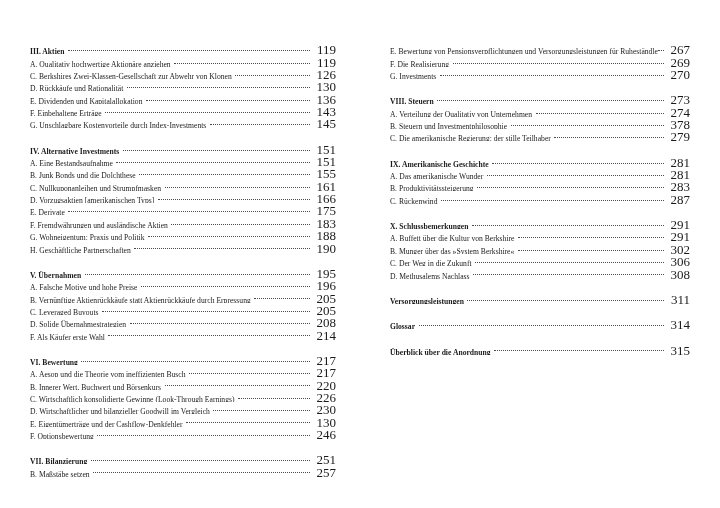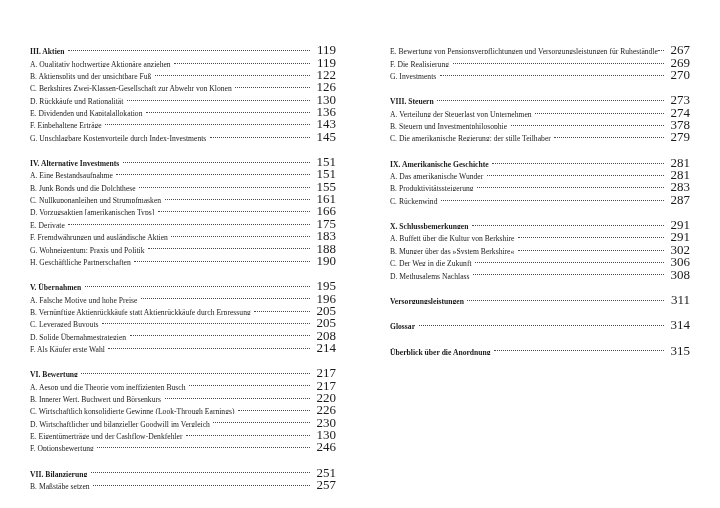--- a/index.html
+++ b/index.html
@@ -107,25 +107,20 @@
             <span class="toc-label">III. Aktien</span>
             <span class="toc-leader"></span>
             <span class="toc-page-num">119</span>
           </div>
           <div class="toc-entry level-sub">
             <span class="toc-label">A. Qualitativ hochwertige Aktionäre anziehen</span>
             <span class="toc-leader"></span>
             <span class="toc-page-num">119</span>
           </div>
           <div class="toc-entry level-sub">
-            <span class="toc-label">B. Aktiensplits und der unsichtbare Fuß</span>
-            <span class="toc-leader"></span>
-            <span class="toc-page-num">122</span>
-          </div>
-          <div class="toc-entry level-sub">
             <span class="toc-label">C. Berkshires Zwei-Klassen-Gesellschaft zur Abwehr von Klonen</span>
             <span class="toc-leader"></span>
             <span class="toc-page-num">126</span>
           </div>
           <div class="toc-entry level-sub">
             <span class="toc-label">D. Rückkäufe und Rationalität</span>
             <span class="toc-leader"></span>
             <span class="toc-page-num">130</span>
           </div>
           <div class="toc-entry level-sub">
@@ -291,21 +286,21 @@
             <span class="toc-page-num">270</span>
           </div>
         </div>
         <div class="toc-group">
           <div class="toc-entry level-top">
             <span class="toc-label">VIII. Steuern</span>
             <span class="toc-leader"></span>
             <span class="toc-page-num">273</span>
           </div>
           <div class="toc-entry level-sub">
-            <span class="toc-label">A. Verteilung der Steuerlast von Unternehmen</span>
+            <span class="toc-label">A. Verteilung der Qualitativ von Unternehmen</span>
             <span class="toc-leader"></span>
             <span class="toc-page-num">274</span>
           </div>
           <div class="toc-entry level-sub">
             <span class="toc-label">B. Steuern und Investmentphilosophie</span>
             <span class="toc-leader"></span>
             <span class="toc-page-num">378</span>
           </div>
           <div class="toc-entry level-sub">
             <span class="toc-label">C. Die amerikanische Regierung: der stille Teilhaber</span>

